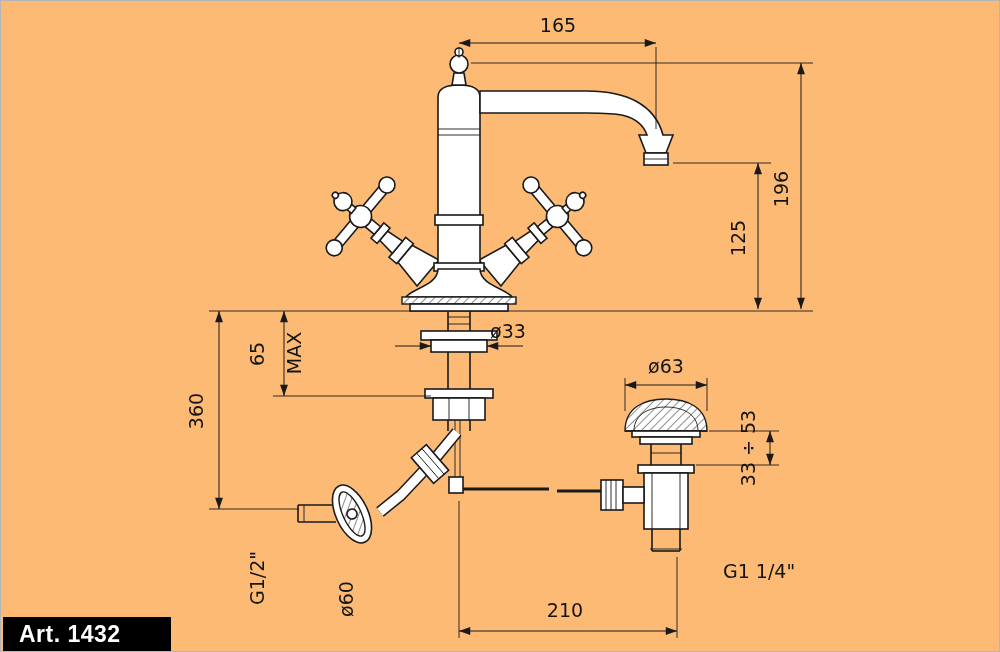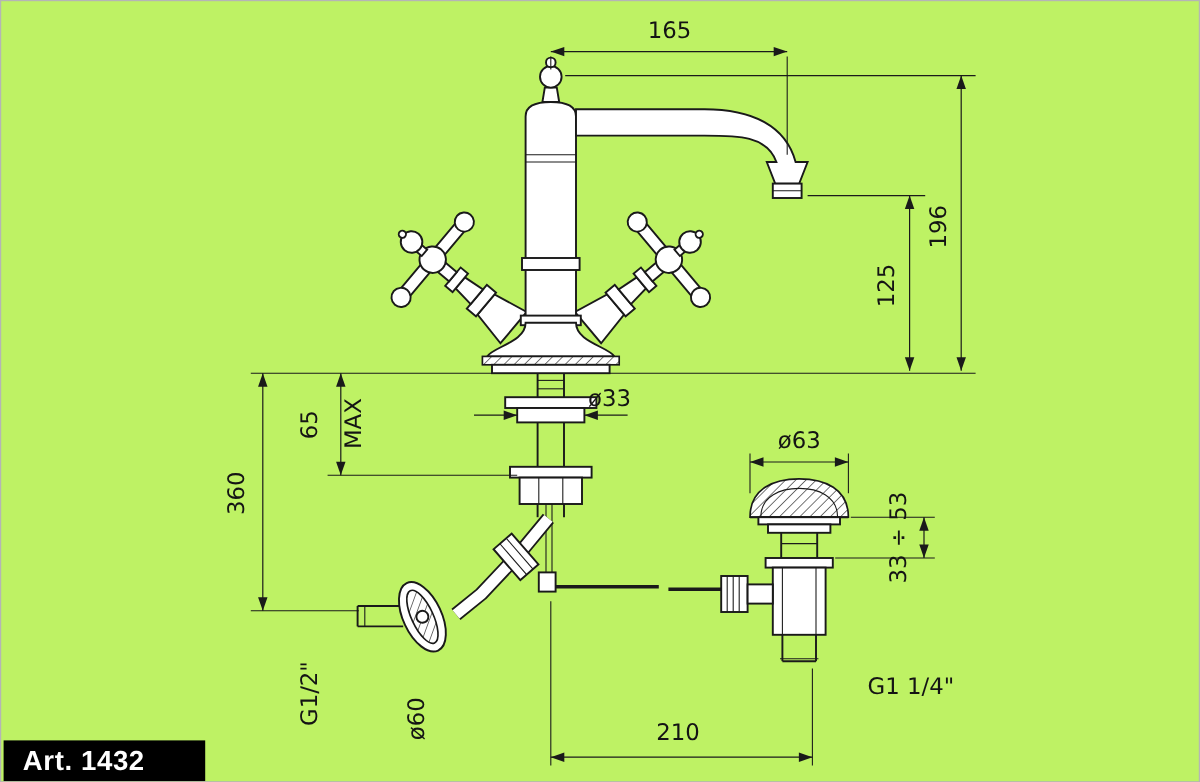--- a/index.html
+++ b/index.html
@@ -1,17 +1,17 @@
 <!DOCTYPE html>
 <html><head>
 <meta charset="utf-8">
 <style>
   html,body { margin:0; padding:0; background:#ffffff; }
   .canvas {
-    position:relative; width:1000px; height:652px; background:#bef264;
+    position:relative; width:1000px; height:652px; background:#fdba74;
     border:1px solid #b5b5b5; box-sizing:border-box; overflow:hidden;
     font-family:"DejaVu Sans", sans-serif;
   }
   svg { position:absolute; left:0; top:0; }
   text { font-family:"DejaVu Sans", sans-serif; font-size:19px; fill:#141414; }
   .art-label { font-family:"Liberation Sans", sans-serif; font-weight:bold; font-size:23px; fill:#ffffff; letter-spacing:.5px; }
   .dr  { fill:#ffffff; stroke:#1a1a1a; stroke-width:1.6; }
   .nf  { fill:none;    stroke:#1a1a1a; stroke-width:1.6; }
   .tn  { fill:none;    stroke:#1a1a1a; stroke-width:0.9; }
   .dim { fill:none;    stroke:#1a1a1a; stroke-width:1; }

